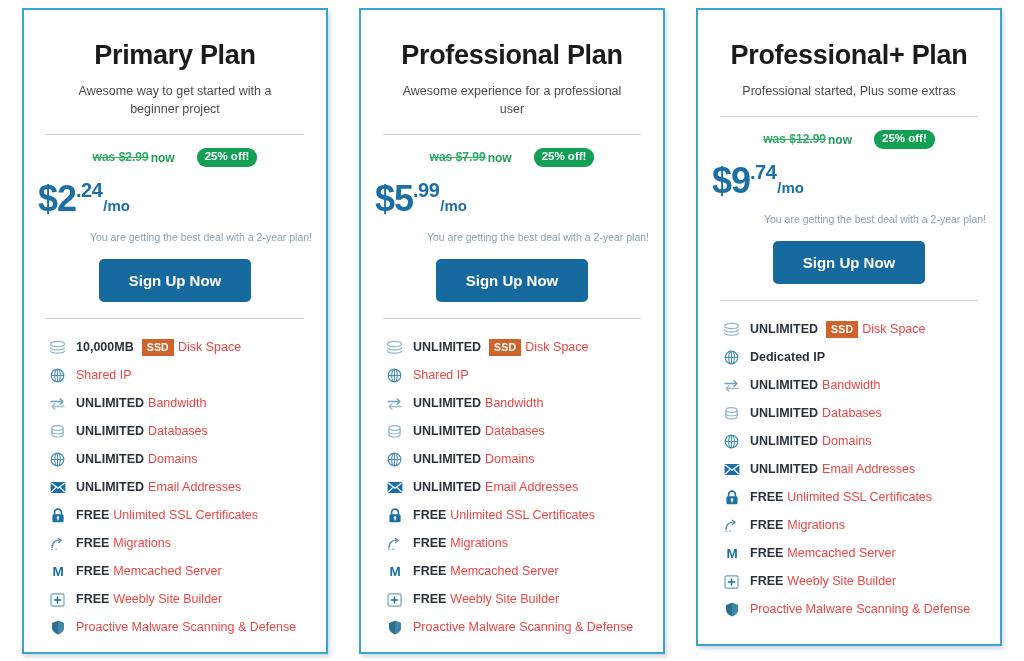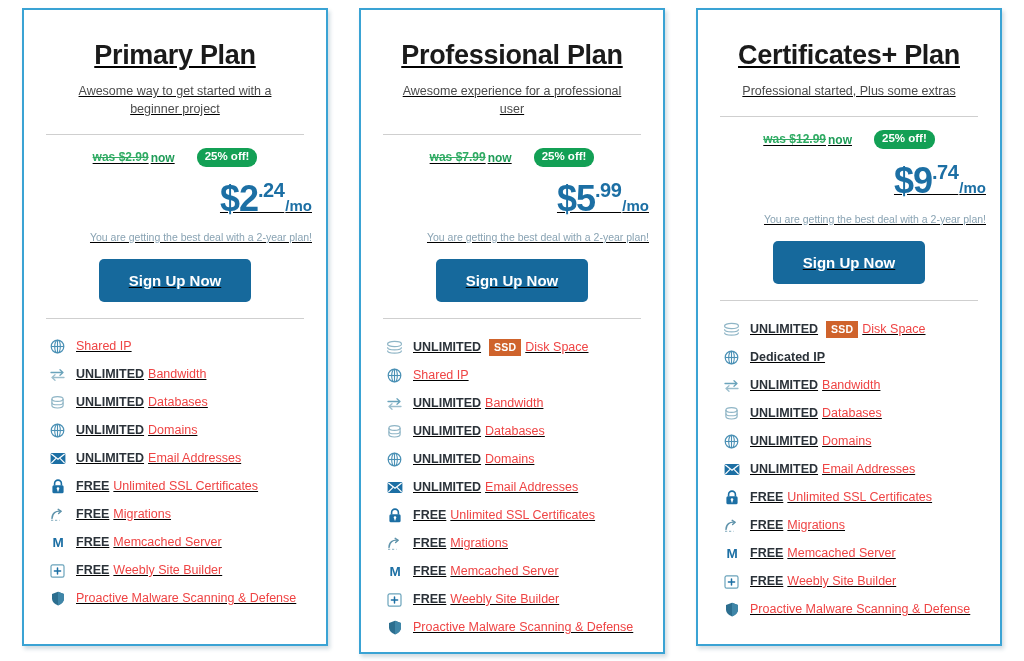--- a/index.html
+++ b/index.html
@@ -19,21 +19,20 @@
   }
   .plan-card {
     position: relative;
     width: 306px;
     background: #ffffff;
     border: 2px solid #3aa3d4;
     box-shadow: 2px 3px 4px rgba(40,90,120,0.22);
     padding: 16px 14px 10px 14px;
     display: flex;
     flex-direction: column;
-    text-decoration: underline;
   }
   .card-1, .card-2 { min-height: 638px; }
   .card-3 { min-height: 638px; }
 
   .plan-title {
     text-align: center;
     font-size: 27px;
     font-weight: bold;
     color: #1b1b1b;
     letter-spacing: -0.3px;
@@ -77,21 +76,21 @@
     font-size: 11.5px;
     font-weight: bold;
     border-radius: 9px;
     padding: 3px 8px 4px 8px;
     margin-left: 22px;
     vertical-align: middle;
     position: relative;
     top: -1px;
   }
   .price-row {
-    text-align: right;
+    text-align: left;
     color: #1c6fa4;
     margin-top: 12px;
     line-height: 1;
     white-space: nowrap;
   }
   .price-main {
     font-size: 36px;
     font-weight: bold;
     letter-spacing: -1px;
   }
@@ -173,20 +172,30 @@
       <div class="price-block">
         <div class="was-row"><span class="was-text">was $2.99</span><span class="now-text">now</span><span class="off-badge">25% off!</span></div>
         <div class="price-row"><span class="price-main">$2</span><span class="price-cents">.24</span><span class="price-per">/mo</span></div>
         <div class="deal-note">You are getting the best deal with a 2-year plan!</div>
         <button class="signup-btn">Sign Up Now</button>
       </div>
       <div class="divider"></div>
       <ul class="features">
         <li class="feature-item">
           <span class="feature-icon">
+            <svg width="17" height="15" viewBox="0 0 17 15">
+              <ellipse cx="8.5" cy="4" rx="7" ry="2.7" fill="none" stroke="#8fb5c6" stroke-width="1.2"></ellipse>
+              <path d="M1.5 7.2 C1.5 8.7 4.6 9.9 8.5 9.9 C12.4 9.9 15.5 8.7 15.5 7.2" fill="none" stroke="#8fb5c6" stroke-width="1.2"></path>
+              <path d="M1.5 10.4 C1.5 11.9 4.6 13.1 8.5 13.1 C12.4 13.1 15.5 11.9 15.5 10.4" fill="none" stroke="#8fb5c6" stroke-width="1.2"></path>
+            </svg>
+          </span>
+          <span class="feature-text"><span class="f-strong">10,000MB</span><span class="ssd-badge">SSD</span><span class="f-rest">Disk Space</span></span>
+        </li>
+        <li class="feature-item">
+          <span class="feature-icon">
             <svg width="15" height="15" viewBox="0 0 15 15">
               <circle cx="7.5" cy="7.5" r="6.3" fill="none" stroke="#4a90b5" stroke-width="1.2"></circle>
               <ellipse cx="7.5" cy="7.5" rx="2.8" ry="6.3" fill="none" stroke="#4a90b5" stroke-width="1.1"></ellipse>
               <line x1="1.2" y1="7.5" x2="13.8" y2="7.5" stroke="#4a90b5" stroke-width="1.1"></line>
               <line x1="7.5" y1="1.2" x2="7.5" y2="13.8" stroke="#4a90b5" stroke-width="1.1"></line>
             </svg>
           </span>
           <span class="feature-text"><span class="f-rest">Shared IP</span></span>
         </li>
         <li class="feature-item">
@@ -394,21 +403,21 @@
             <svg width="14" height="15" viewBox="0 0 14 15">
               <path d="M7 0.8 L13 2.9 V7.3 C13 10.8 10.4 13.3 7 14.4 C3.6 13.3 1 10.8 1 7.3 V2.9 Z" fill="#2c6e8f"></path>
               <path d="M7 0.8 L13 2.9 V7.3 C13 10.8 10.4 13.3 7 14.4 Z" fill="#3f86a8"></path>
             </svg>
           </span>
           <span class="feature-text"><span class="f-rest">Proactive Malware Scanning &amp; Defense</span></span>
         </li>
       </ul>
     </div>
     <div class="plan-card card-3">
-      <h2 class="plan-title">Certificates+ Plan</h2>
+      <h2 class="plan-title">Professional+ Plan</h2>
       <p class="plan-subtitle">Professional started, Plus some extras</p>
       <div class="divider"></div>
       <div class="price-block">
         <div class="was-row"><span class="was-text">was $12.99</span><span class="now-text">now</span><span class="off-badge">25% off!</span></div>
         <div class="price-row"><span class="price-main">$9</span><span class="price-cents">.74</span><span class="price-per">/mo</span></div>
         <div class="deal-note">You are getting the best deal with a 2-year plan!</div>
         <button class="signup-btn">Sign Up Now</button>
       </div>
       <div class="divider"></div>
       <ul class="features">

